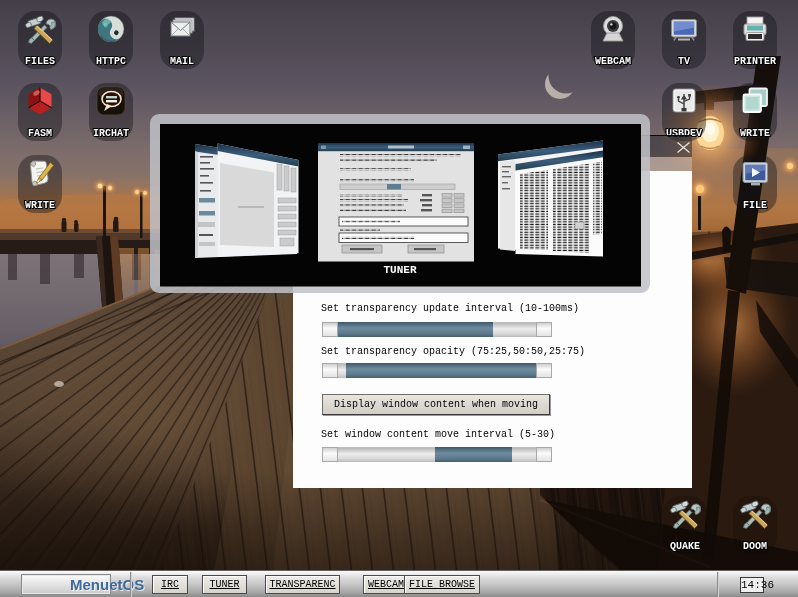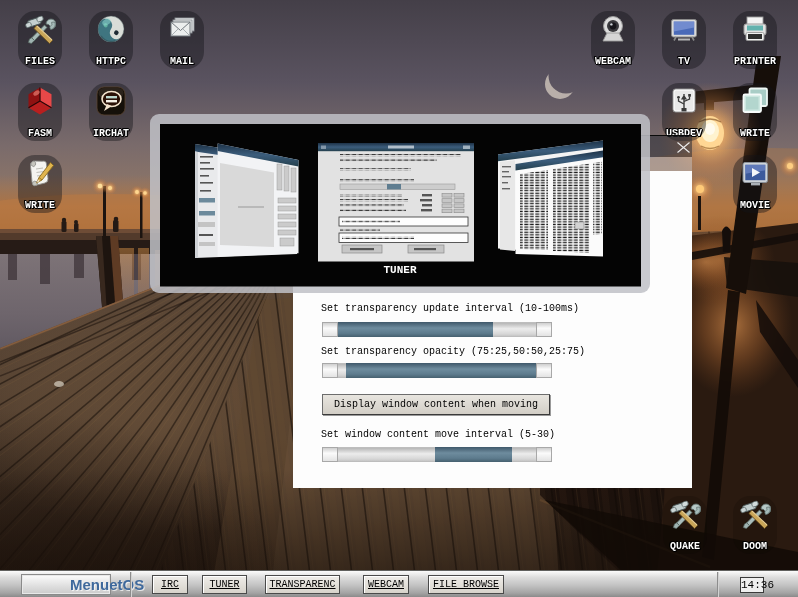--- a/index.html
+++ b/index.html
@@ -593,21 +593,21 @@
 <div class="plate" style="left:733px;top:83px">
     <svg class="icon" viewBox="0 0 32 32">
       <use href="#ic-transp"></use>
     </svg>
     <div class="ilabel">WRITE</div>
   </div>
 <div class="plate" style="left:733px;top:155px">
     <svg class="icon" viewBox="0 0 32 32">
       <use href="#ic-movie"></use>
     </svg>
-    <div class="ilabel">MOVIE</div>
+    <div class="ilabel">FILE</div>
   </div>
 <div class="plate" style="left:663px;top:496px;background:rgba(5,4,3,0.16)">
     <svg class="icon" viewBox="0 0 32 32">
       <use href="#ic-tools"></use>
     </svg>
     <div class="ilabel">QUAKE</div>
   </div>
 <div class="plate" style="left:733px;top:496px;background:rgba(5,4,3,0.16)">
     <svg class="icon" viewBox="0 0 32 32">
       <use href="#ic-tools"></use>
@@ -760,16 +760,16 @@
 <text x="250" y="159" text-anchor="middle" font-family="Liberation Mono, monospace" font-size="11" font-weight="bold" fill="#fff">TUNER</text>
 </svg>
 
 <div id="tbar">
   <div id="menuetbtn">MenuetOS</div>
   <div class="tsep" style="left:130px"></div>
   <div class="tbtn" style="left:152px;width:36px">IRC</div>
   <div class="tbtn" style="left:202px;width:45px">TUNER</div>
   <div class="tbtn" style="left:265px;width:75px">TRANSPARENC</div>
   <div class="tbtn" style="left:363px;width:46px">WEBCAM</div>
-  <div class="tbtn" style="left:428px;width:76px">FILE BROWSE</div>
+  <div class="tbtn" style="left:404px;width:76px">FILE BROWSE</div>
   <div class="tsep" style="left:717px"></div>
   <div id="clock">14:36</div>
 </div>
 
 </body></html>

